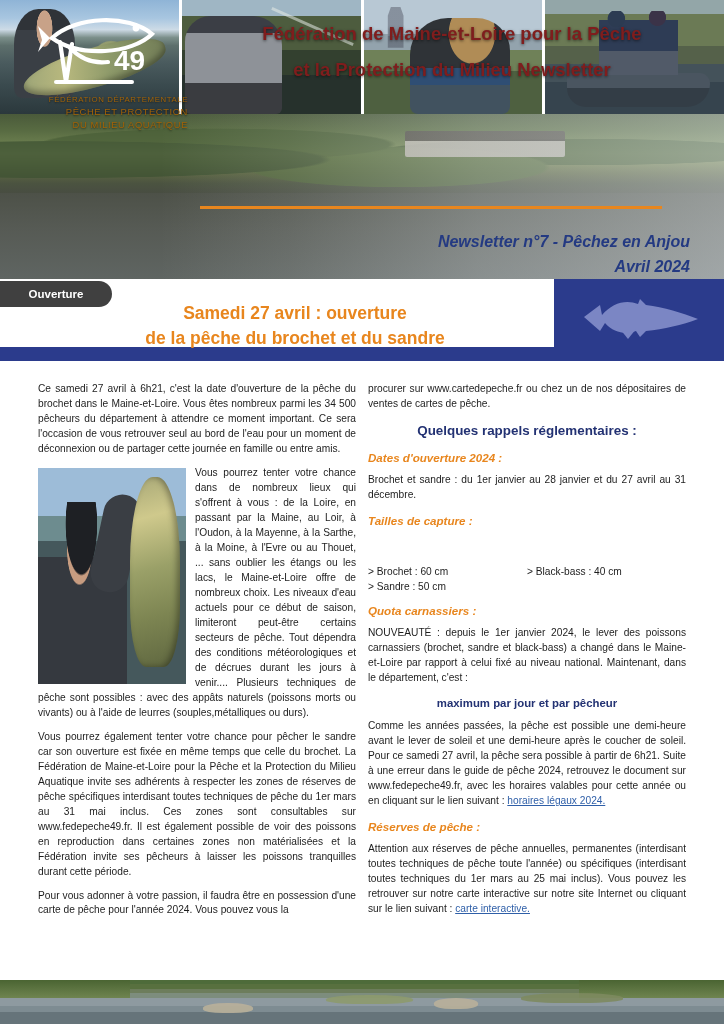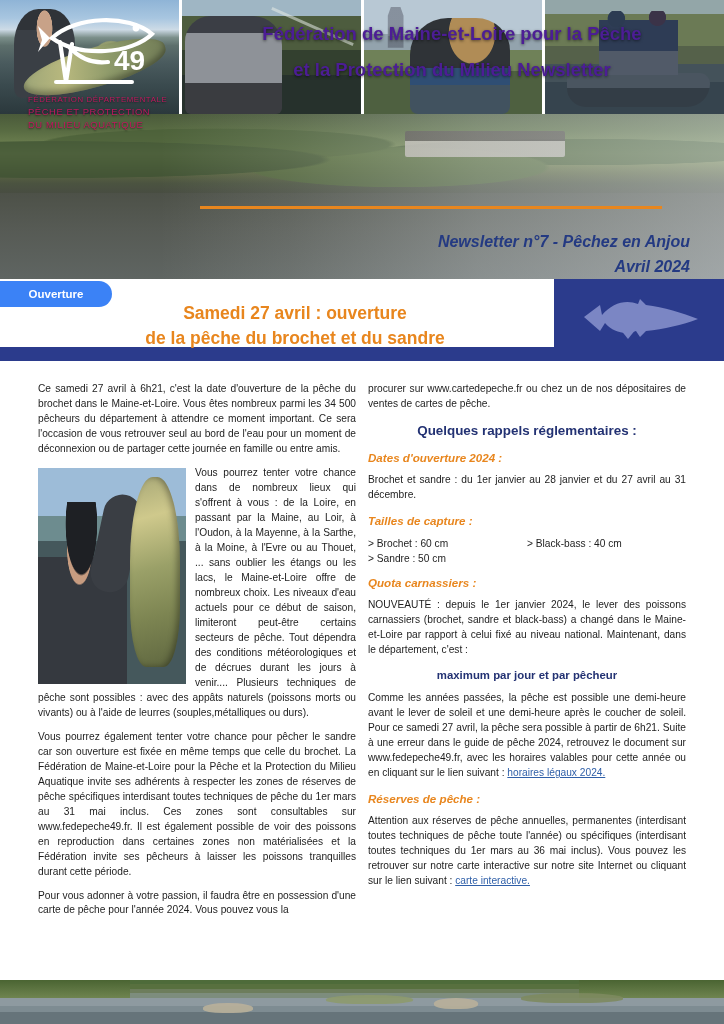--- a/index.html
+++ b/index.html
@@ -156,22 +156,22 @@
   }
   .banner-water {
     position:absolute; bottom:0; left:0; width:100%; height:52%;
     background: linear-gradient(to bottom, #4d5148 0%, #565a54 40%, #5f6562 100%);
   }
 
   .logo {
     position: absolute;
     left: 28px; top: 8px;
     width: 160px;
-    color: #be185d;
-    text-align: left;
+    color: #a16207;
+    text-align: right;
     z-index: 4;
   }
   .logo-mark { position: relative; height: 86px; }
   .logo-mark svg { position:absolute; left: 8px; top: 0; }
   .logo-txt {
     font-size: 8.6px;
     letter-spacing: .6px;
     line-height: 1.42;
     font-weight: 400;
     text-shadow: 0 1px 2px rgba(0,0,0,.55);
@@ -179,21 +179,21 @@
   }
   .logo-txt .l1 { font-size: 7.8px; }
   .logo-txt .l2, .logo-txt .l3 { font-size: 9.4px; }
 
   .banner-title {
     position: absolute;
     left: 196px; top: 16px;
     width: 512px;
     z-index: 4;
     text-align: center;
-    color: #4c1d95;
+    color: #7f1d1d;
     font-weight: 700;
     font-size: 18.5px;
     line-height: 1.95;
     text-shadow: 0 1px 3px rgba(0,0,0,.55);
   }
   .title-rule {
     position: absolute;
     left: 200px; top: 206px;
     width: 462px; height: 3px;
     background: #e8861e;
@@ -221,21 +221,21 @@
   .band-white {
     position: absolute;
     left: 0; top: 0;
     width: 554px; height: 68px;
     background: #ffffff;
   }
   .tab {
     position: absolute;
     left: 0; top: 2px;
     width: 112px; height: 26px;
-    background: #3b82f6;
+    background: #404040;
     border-radius: 0 13px 13px 0;
     color: #ffffff;
     font-size: 11.5px;
     font-weight: 700;
     display: flex;
     align-items: center;
     justify-content: center;
   }
   .headline {
     position: absolute;
@@ -323,21 +323,21 @@
     font-weight: 700;
     font-size: 11.4px;
     text-align: center;
     line-height: 1.42;
     margin: 8px 0 8px;
   }
   .sizes {
     display: flex;
     margin: 2px 0 4px;
   }
-  .sizes-col { width: 50%; }
+  .sizes-col { width: 50%; margin-top: 28px; }
   .sizes-col div { white-space: nowrap; line-height: 1.5; }
   a.lnk, .lnk {
     color: #2f5fa8;
     text-decoration: underline;
   }
 
   
   .bottom-photo {
     position: absolute;
     left: 0; bottom: 0;
@@ -461,21 +461,21 @@
 
       <div class="h-orange">Quota carnassiers :</div>
       <p>NOUVEAUTÉ : depuis le 1er janvier 2024,  le lever des poissons carnassiers (brochet, sandre et black-bass) a changé dans le Maine-et-Loire par rapport à celui fixé au niveau national. Maintenant, dans le département, c'est :</p>
       <div class="quota-strong">
         <div>maximum par jour et par pêcheur</div>
       </div>
 
       <p><span>Comme les années passées, la pêche est possible une demi-heure avant le lever de soleil et une demi-heure après le coucher de soleil. Pour ce samedi 27 avril, la pêche sera possible à partir de 6h21. Suite à une erreur dans le guide de pêche 2024, retrouvez le document sur www.fedepeche49.fr, avec les horaires valables pour cette année ou en cliquant sur le lien suivant : </span><span class="lnk">horaires légaux 2024.</span></p>
 
       <div class="h-orange">Réserves de pêche :</div>
-      <p><span>Attention aux réserves de pêche annuelles, permanentes (interdisant toutes techniques de pêche toute l'année) ou spécifiques (interdisant toutes techniques du 1er mars au 36 mai inclus). Vous pouvez les retrouver sur notre carte interactive sur notre site Internet ou cliquant sur le lien suivant : </span><span class="lnk">carte interactive.</span></p>
+      <p><span>Attention aux réserves de pêche annuelles, permanentes (interdisant toutes techniques de pêche toute l'année) ou spécifiques (interdisant toutes techniques du 1er mars au 25 mai inclus). Vous pouvez les retrouver sur notre carte interactive sur notre site Internet ou cliquant sur le lien suivant : </span><span class="lnk">carte interactive.</span></p>
     </div>
   </div>
 
   <div class="bottom-photo">
     <span class="bank" style="left:0; width:18%;"></span>
     <span class="bank" style="right:0; width:20%;"></span>
     <span class="rock" style="left:28%; top:52%; width:7%; height:22%;"></span>
     <span class="rock" style="left:45%; top:34%; width:12%; height:20%; background:#8d9a6d;"></span>
     <span class="rock" style="left:60%; top:42%; width:6%; height:24%;"></span>
     <span class="rock" style="left:72%; top:30%; width:14%; height:22%; background:#7d8a5f;"></span>

